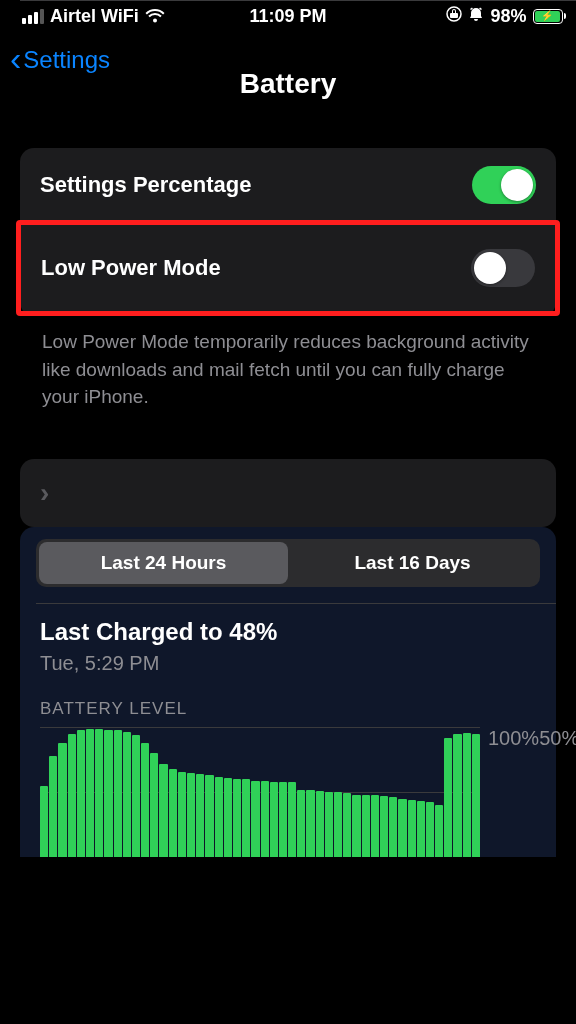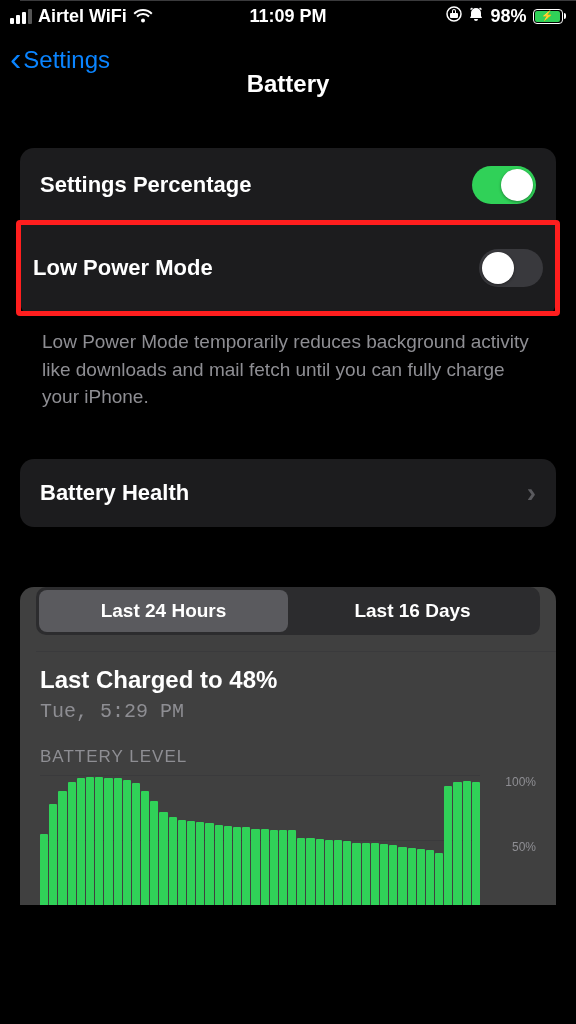--- a/index.html
+++ b/index.html
@@ -13,20 +13,21 @@
   }
   
   .status-bar {
     display: flex;
     justify-content: space-between;
     align-items: center;
     height: 32px;
     padding: 0 10px;
     font-size: 18px;
     font-weight: 600;
+    margin-left: 12px;
   }
   .sb-left, .sb-right { display:flex; align-items:center; gap:6px; }
   .sb-center { position:absolute; left:0; right:0; text-align:center; pointer-events:none; }
   .signal-bars { display:inline-flex; align-items:flex-end; gap:2px; }
   .signal-bars span { width:4px; background:#fff; border-radius:1px; }
   .signal-bars span:nth-child(1){height:6px;}
   .signal-bars span:nth-child(2){height:9px;}
   .signal-bars span:nth-child(3){height:12px;}
   .signal-bars span:nth-child(4){height:15px; background:#555;}
   .wifi-icon svg { display:block; }
@@ -49,21 +50,21 @@
     display:flex; align-items:center; height:56px; padding:0 10px;
     position:relative;
   }
   .back-btn {
     display:flex; align-items:center; gap:2px; color:#0a84ff;
     font-size:24px; font-weight:400;
   }
   .back-chevron { font-size:34px; line-height:1; font-weight:400; margin-top:-4px;}
   .page-title {
     position:absolute; left:0; right:0; text-align:center;
-    font-size:24px; font-weight:700; pointer-events:none;margin-top:48px;
+    font-size:28px; font-weight:700; pointer-events:none;margin-top:48px;
   }
 
   
   .content { padding: 0 20px; }
   .group {
     margin-top: 60px;
     background:#1c1c1e;
     border-radius:14px;
     overflow:visible;
   }
@@ -74,21 +75,21 @@
   }
   .separator {
     position:absolute; left:20px; right:0; top:0; height:1px; background:#3a3a3c;
   }
   .highlight-box {
     border:5px solid #ff1e1e;
     border-radius:4px;
     margin:-2px -4px;
     padding:0;
   }
-  .highlight-box .row { padding:24px 12px; }
+  .highlight-box .row { padding:24px 20px; }
 
   
   .toggle {
     width:64px; height:38px; border-radius:19px; position:relative;
     transition:background .2s;
   }
   .toggle.on { background:#30d158; }
   .toggle.off { background:#39393d; }
   .knob {
     position:absolute; top:3px; width:32px; height:32px; background:#fff;
@@ -100,54 +101,54 @@
   .footer-text {
     color:#8e8e93; font-size:19px; line-height:1.45;
     padding: 14px 22px 0 22px;
   }
 
   .group2 { margin-top: 48px; }
   .chevron-right { color:#5a5a5e; font-size:28px; font-weight:600; }
 
   
   .usage-card {
-    margin-top:60px; background:#404040; border-radius:14px 14px 0 0;
-    padding:0 0 0 0;
+    background:#0f172a; border-radius:14px 14px 0 0;
+    padding:12px 0 0 0;
   }
   .seg-control {
     margin:0 16px; display:flex; background:#2c2c2e; border-radius:10px;
     padding:3px;
   }
   .seg {
     flex:1; text-align:center; padding:10px 0; border-radius:8px;
     font-size:19px; font-weight:600; color:#fff;
   }
   .seg.active { background:#5a5a5e; }
   .seg.inactive { color:#fff; }
   .usage-divider { height:1px; background:#3a3a3c; margin:16px 0 0 16px; }
   .charged {
     padding:14px 20px 0 20px;
   }
   .charged-title { font-size:24px; font-weight:700; }
-  .charged-sub { color:#8e8e93; font-size:20px; margin-top:6px; font-weight:500;font-family:Liberation Mono, monospace;}
+  .charged-sub { color:#8e8e93; font-size:20px; margin-top:6px; font-weight:500;}
   .chart-section { padding:24px 20px 0 20px; }
   .chart-label { color:#8e8e93; font-size:17px; letter-spacing:1px; font-weight:500;}
   .chart-wrap { display:flex; align-items:stretch; margin-top:8px; }
   .chart {
     flex:1; height:130px; display:flex; align-items:flex-end; gap:1px;
     border-top:1px solid #3a3a3c;
     position:relative;
   }
   .chart::after{
     content:""; position:absolute; left:0; right:0; top:50%; height:1px; background:#3a3a3c;
   }
   .bar { flex:1; background:#30d158; border-radius:1px 1px 0 0; z-index:1; }
   .y-axis {
-    width:56px; display:flex; flex-direction:column; justify-content:space-between;
-    color:#8e8e93; font-size:12px; text-align:right; padding-left:8px;
+    width:56px; display:flex; flex-direction:row; justify-content:space-between;
+    color:#8e8e93; font-size:20px; text-align:right; padding-left:8px;
   }
 </style>
 </head>
 <body>
 
 <div class="status-bar">
   <div class="sb-left">
     <span class="signal-bars">
       <span></span>
         <span></span>
@@ -210,21 +211,20 @@
         <span class="toggle off">
             <span class="knob"></span>
           </span>
       </div>
     </div>
   </div>
   <div class="footer-text">Low Power Mode temporarily reduces background activity like downloads and mail fetch until you can fully charge your iPhone.</div>
 
   <div class="group group2">
     <div class="row">
-      <span>Battery Health</span>
       <span class="chevron-right">›</span>
     </div>
   </div>
 
   <div class="usage-card">
     <div class="seg-control">
       <div class="seg active">Last 24 Hours</div>
       <div class="seg inactive">Last 16 Days</div>
     </div>
     <div class="usage-divider"></div>

